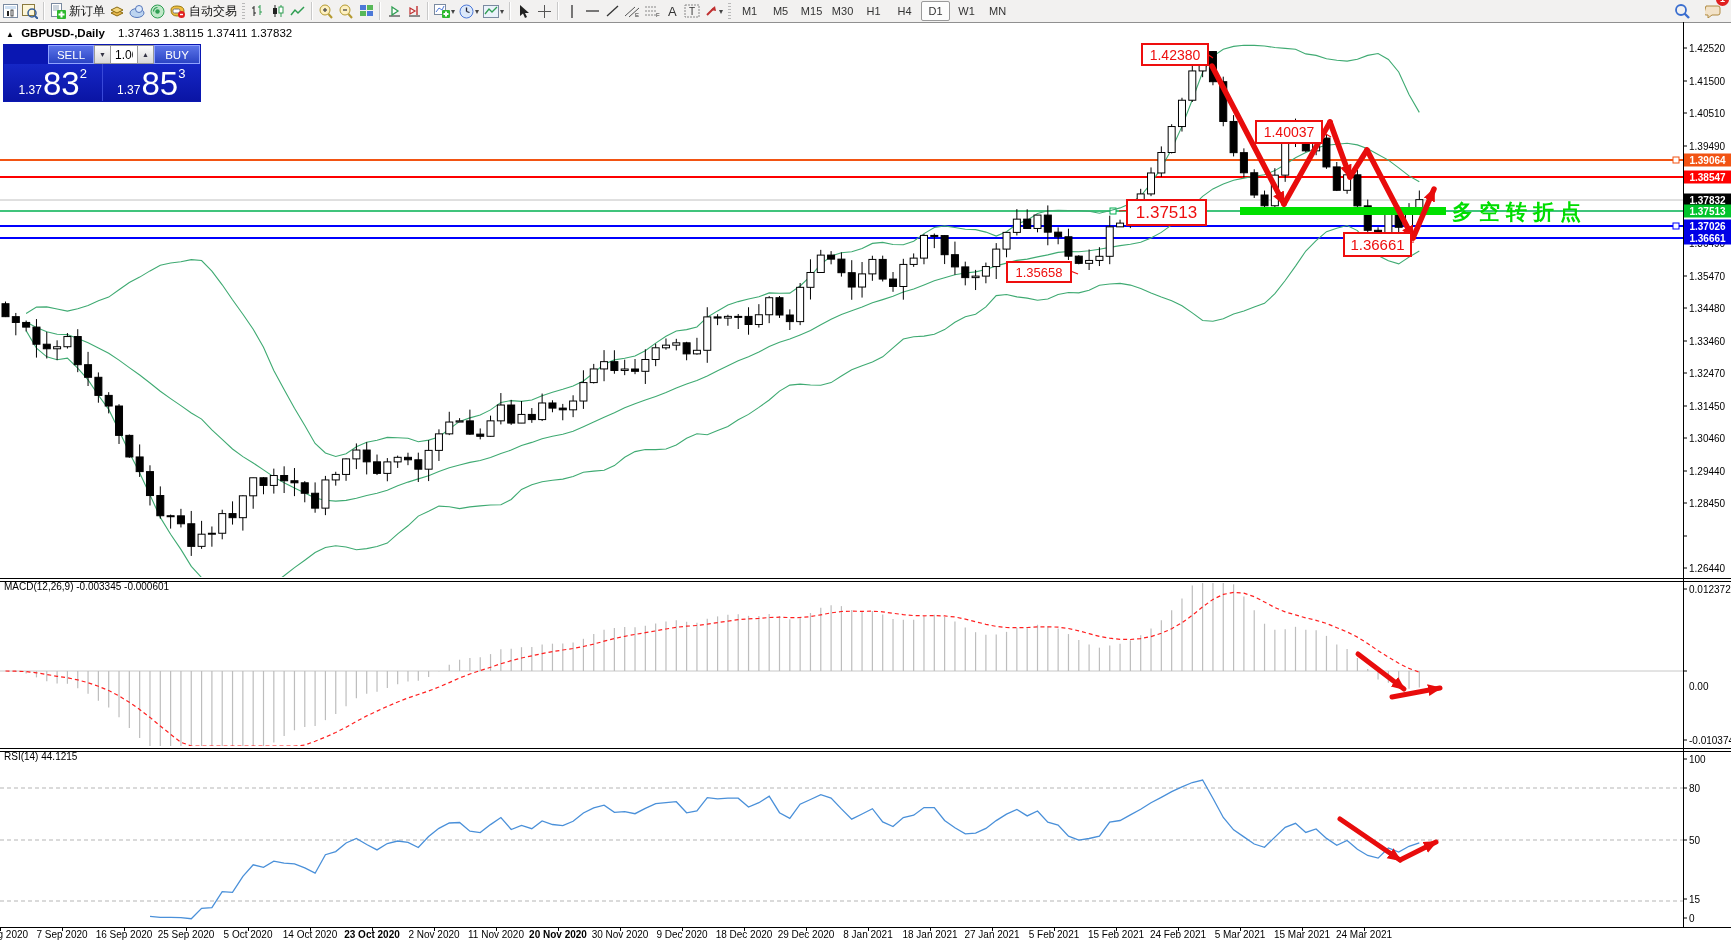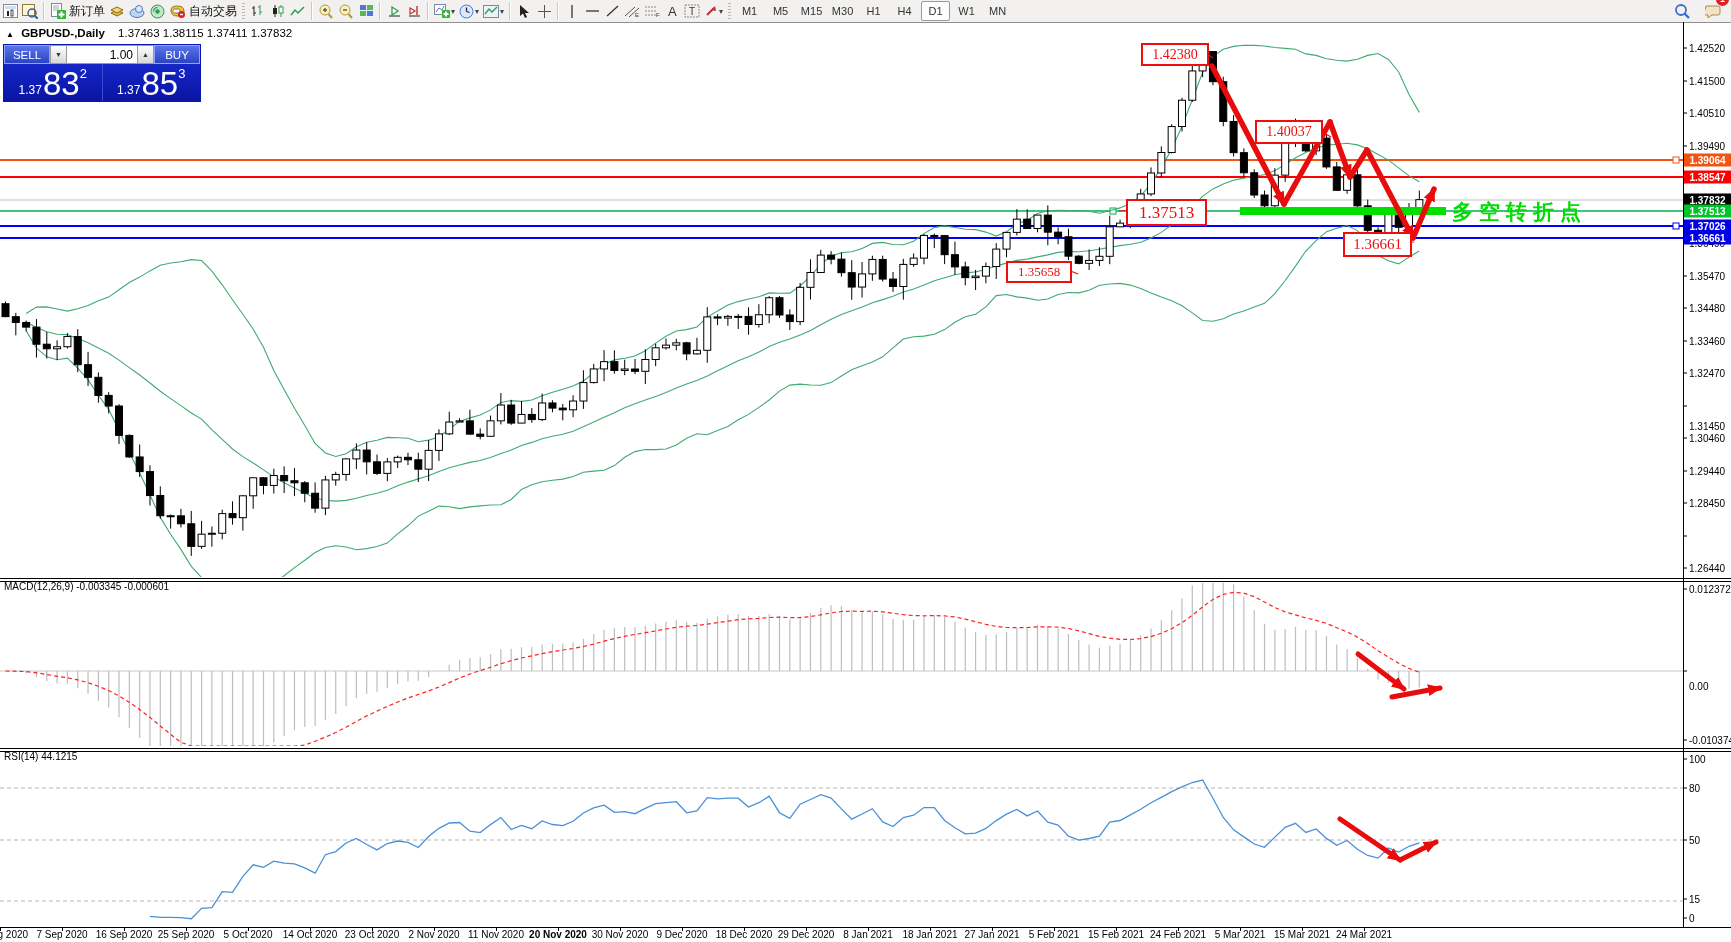--- a/index.html
+++ b/index.html
@@ -21,41 +21,41 @@
   .badge{position:absolute;top:-4px;right:-7px;background:#e02020;color:#fff;font-size:9px;font-weight:bold;
          width:13px;height:13px;border-radius:50%;display:flex;align-items:center;justify-content:center;}
   .ic{display:inline-block;}
   
   .chart-header{position:absolute;left:6px;top:27px;font-size:11.5px;color:#000;z-index:5;}
   .chart-header .sym{font-weight:bold;margin-right:10px;}
   .collapse{font-size:8px;margin-right:4px;color:#000;}
   
   .trade-panel{position:absolute;left:3px;top:44px;width:196px;z-index:6;background:#0a17b2;
                border:1px solid #0a17b2;}
-  .tp-row1{display:flex;height:19px;align-items:stretch;}
+  .tp-row1{display:flex;height:19px;align-items:stretch;margin-left:44px;}
   .btn-trade{flex:0 0 44px;background:linear-gradient(#5b74e8,#2b44c4);color:#fff;border:1px solid #8fa2ff;
              font-size:11.5px;display:flex;align-items:center;justify-content:center;cursor:pointer;}
   .spin{flex:0 0 15px;background:linear-gradient(#fdfdfd,#d8d8d8);border:1px solid #9a9a9a;color:#334;
         font-size:7px;display:flex;align-items:center;justify-content:center;}
   .vol{flex:1;border:1px solid #9a9a9a;border-left:none;border-right:none;background:#fff;color:#000;
        font-size:12px;text-align:right;padding:0 4px;min-width:0;}
   .tp-row2{display:flex;height:37px;background:linear-gradient(#1527c6,#0a14a4);color:#fff;}
   .tp-price{flex:1;display:flex;align-items:flex-end;justify-content:center;padding-bottom:2px;}
   .tp-price .pre{font-size:12px;margin:0 1px 2px 0;}
   .tp-price .big{font-size:33px;line-height:30px;font-weight:400;}
   .tp-price .sup{font-size:13px;align-self:flex-start;margin-top:2px;}
   .tp-div{width:1px;background:#3949d8;}
   
   .axis-label{position:absolute;left:1689px;font-size:10px;color:#000;transform:translateY(-50%);white-space:nowrap;}
   .level-badge{position:absolute;left:1684px;width:47px;height:13px;color:#fff;font-size:10px;
                display:flex;align-items:center;justify-content:center;transform:translateY(-50%);z-index:4;font-weight:bold;}
   .ind-label{position:absolute;font-size:10px;color:#000;z-index:4;}
   .date-label{position:absolute;top:929px;font-size:10px;color:#000;transform:translateX(-50%);white-space:nowrap;}
   .price-tag{position:absolute;background:#fff;border:2px solid #ee0e0e;color:#ee0e0e;z-index:5;
-             display:flex;align-items:center;justify-content:center;font-weight:400;font-family:Liberation Serif, serif;}
+             display:flex;align-items:center;justify-content:center;font-weight:400;}
   .turning-text{position:absolute;color:#00dd00;font-size:21px;font-weight:bold;letter-spacing:6px;z-index:5;white-space:nowrap;}
   svg.chart{position:absolute;left:0;top:0;z-index:1;}
   .hit-strip{position:absolute;z-index:3;}
 </style>
 </head>
 <body>
 
 <div class="app">
 
   <div class="toolbar">
@@ -876,21 +876,21 @@
     <div class="axis-label" style="top: 81px;">1.41500</div>
     <div class="axis-label" style="top: 113px;">1.40510</div>
     <div class="axis-label" style="top: 146px;">1.39490</div>
     <div class="axis-label" style="top: 179px;">1.38480</div>
     <div class="axis-label" style="top: 211px;">1.37470</div>
     <div class="axis-label" style="top: 243px;">1.36490</div>
     <div class="axis-label" style="top: 276px;">1.35470</div>
     <div class="axis-label" style="top: 308px;">1.34480</div>
     <div class="axis-label" style="top: 341px;">1.33460</div>
     <div class="axis-label" style="top: 373px;">1.32470</div>
-    <div class="axis-label" style="top: 426px;">1.31450</div>
+    <div class="axis-label" style="top: 406px;">1.31450</div>
     <div class="axis-label" style="top: 438px;">1.30460</div>
     <div class="axis-label" style="top: 471px;">1.29440</div>
     <div class="axis-label" style="top: 503px;">1.28450</div>
     <div class="axis-label" style="top: 564px; margin-left: 48px;">1.27430</div>
     <div class="axis-label" style="top: 568px;">1.26440</div>
     <div class="axis-label" style="top: 589px;">0.012372</div>
     <div class="axis-label" style="top: 671px; margin-top: 15px;">0.00</div>
     <div class="axis-label" style="top: 740px;">-0.010374</div>
     <div class="axis-label" style="top: 759px;">100</div>
     <div class="axis-label" style="top: 788px;">80</div>
@@ -902,21 +902,21 @@
     <div class="level-badge" style="top: 200px; background: rgb(0, 0, 0);">1.37832</div>
     <div class="level-badge" style="top: 211px; background: rgb(0, 195, 43);">1.37513</div>
     <div class="level-badge" style="top: 226px; background: rgb(0, 0, 230);">1.37026</div>
     <div class="level-badge" style="top: 238px; background: rgb(0, 0, 230);">1.36661</div>
     <div class="date-label" style="left: 0px;">28 Aug 2020</div>
     <div class="date-label" style="left: 62px;">7 Sep 2020</div>
     <div class="date-label" style="left: 124px;">16 Sep 2020</div>
     <div class="date-label" style="left: 186px;">25 Sep 2020</div>
     <div class="date-label" style="left: 248px;">5 Oct 2020</div>
     <div class="date-label" style="left: 310px;">14 Oct 2020</div>
-    <div class="date-label" style="left: 372px;">23 Oct 2020</div>
+    <div class="date-label" style="left: 372px; font-weight: bold;">23 Oct 2020</div>
     <div class="date-label" style="left: 434px;">2 Nov 2020</div>
     <div class="date-label" style="left: 496px;">11 Nov 2020</div>
     <div class="date-label" style="left: 558px; font-weight: bold;">20 Nov 2020</div>
     <div class="date-label" style="left: 620px;">30 Nov 2020</div>
     <div class="date-label" style="left: 682px;">9 Dec 2020</div>
     <div class="date-label" style="left: 744px;">18 Dec 2020</div>
     <div class="date-label" style="left: 806px;">29 Dec 2020</div>
     <div class="date-label" style="left: 868px;">8 Jan 2021</div>
     <div class="date-label" style="left: 930px;">18 Jan 2021</div>
     <div class="date-label" style="left: 992px;">27 Jan 2021</div>

